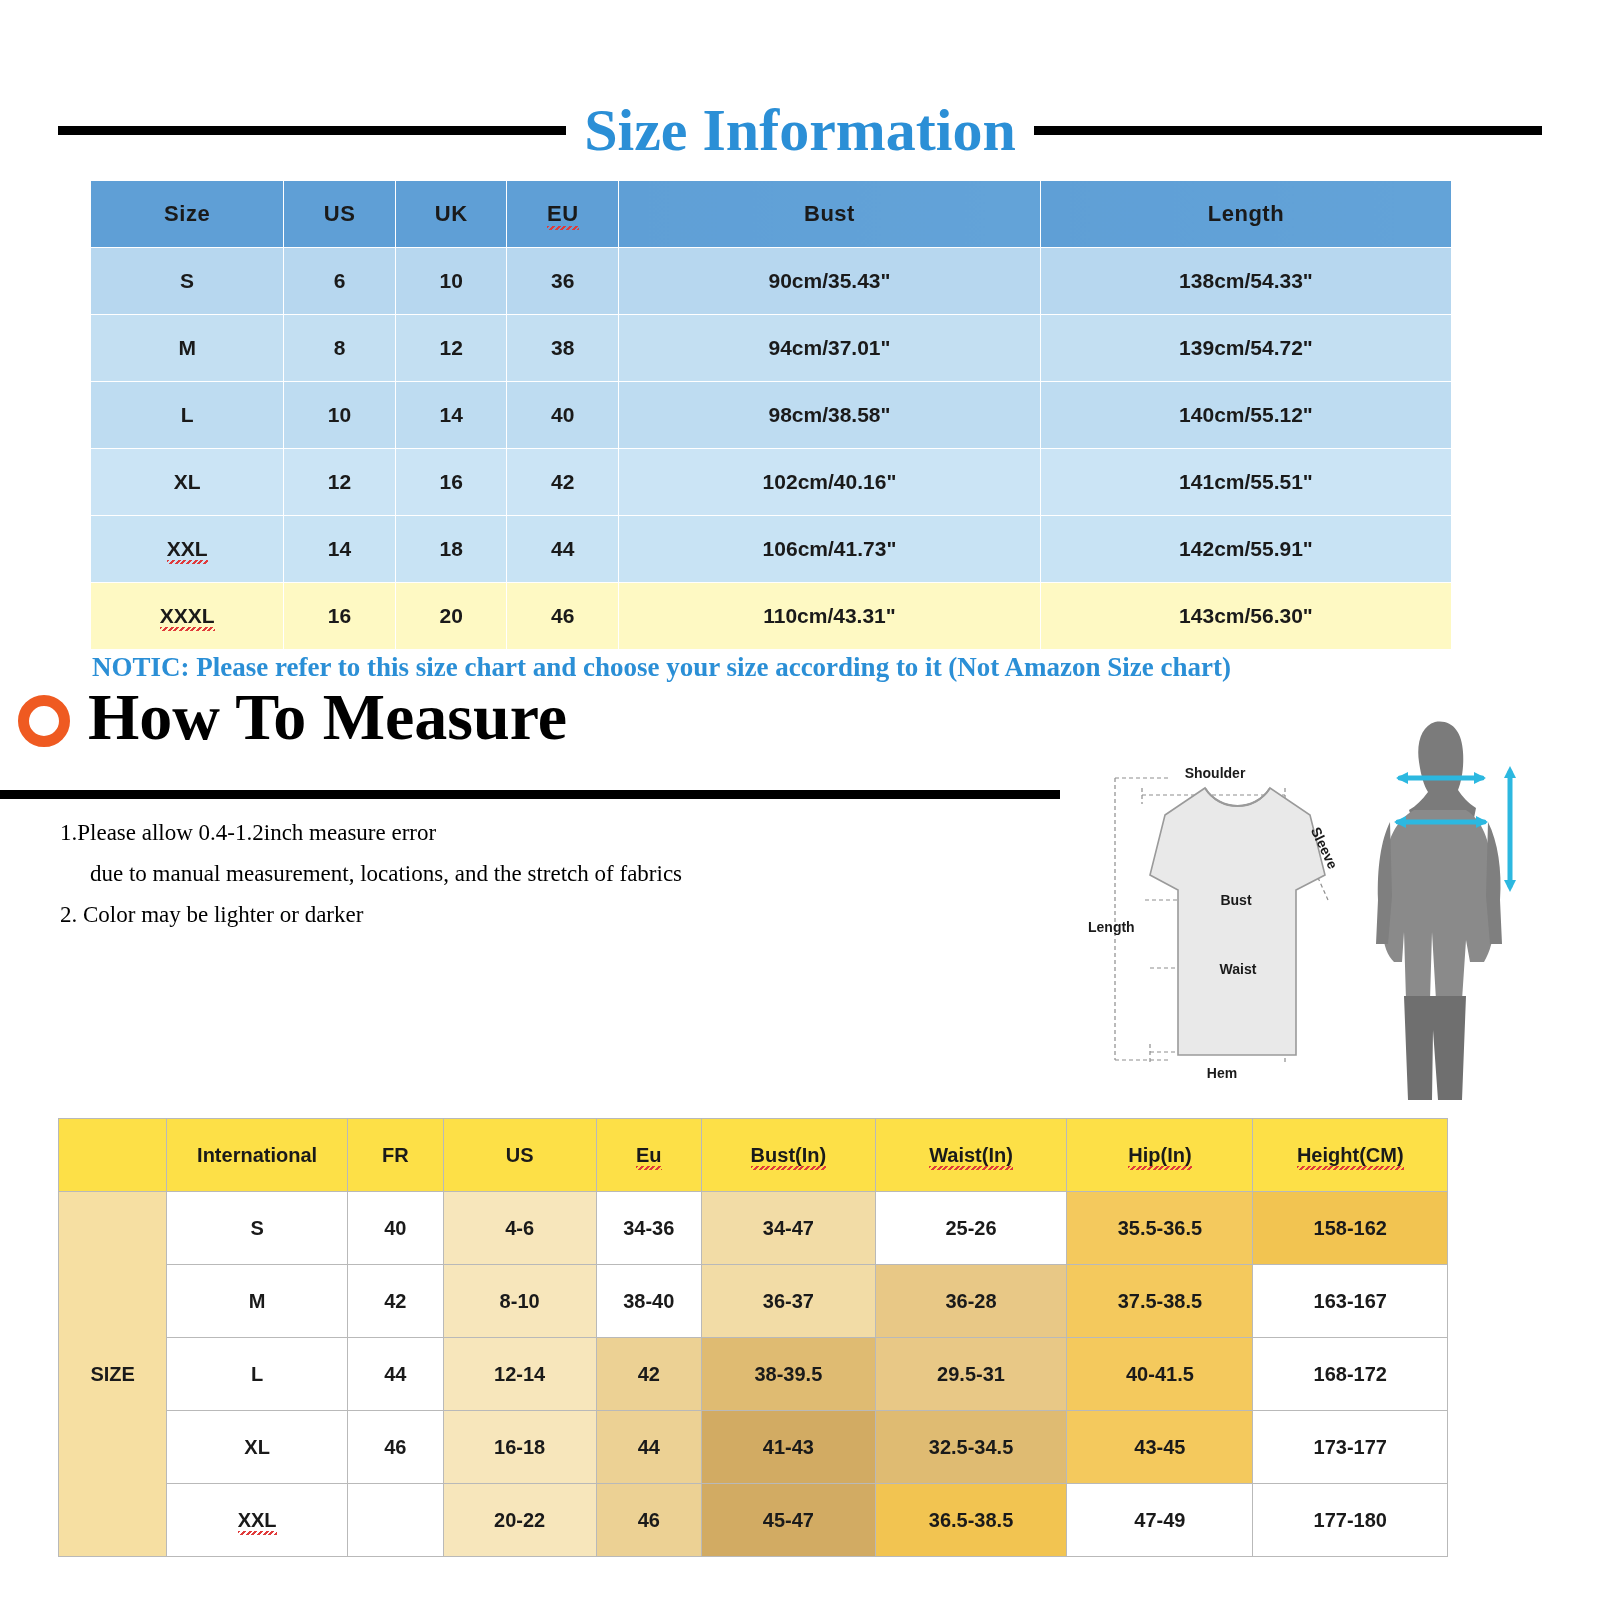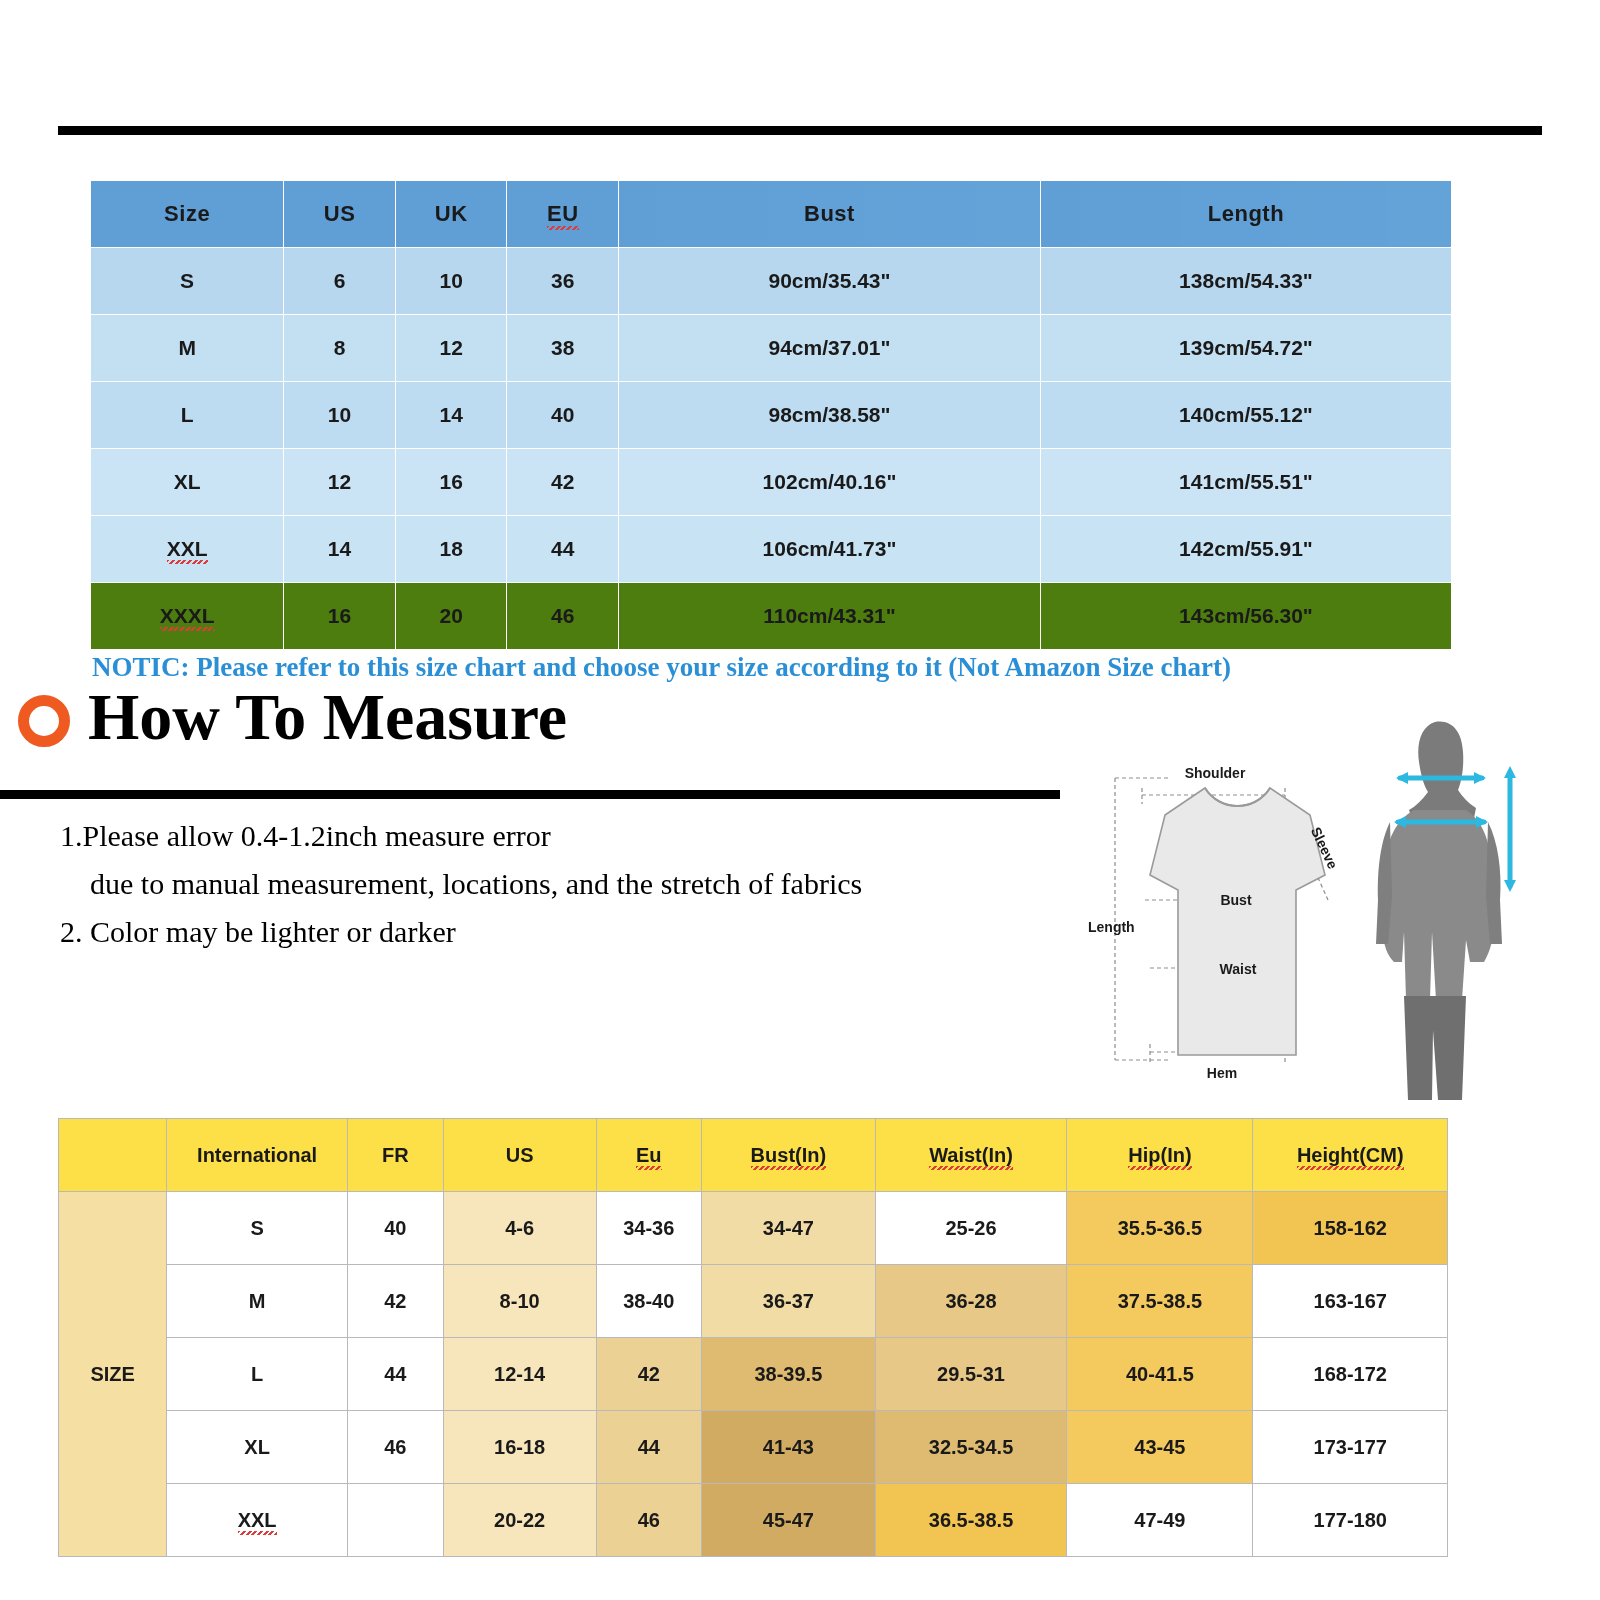--- a/index.html
+++ b/index.html
@@ -70,21 +70,21 @@
   .blue-table thead th.hdr-grad {
     background: linear-gradient(to right, #5f9fd6, #63a3d8);
   }
   .blue-table tbody tr:nth-child(odd) td { background: #bcd9ef; }
   .blue-table tbody tr:nth-child(even) td { background: #cfe6f6; }
   .blue-table tbody tr:nth-child(1) td { background: #b7d7ef; }
   .blue-table tbody tr:nth-child(2) td { background: #c3dff2; }
   .blue-table tbody tr:nth-child(3) td { background: #bedcf1; }
   .blue-table tbody tr:nth-child(4) td { background: #cbe4f5; }
   .blue-table tbody tr:nth-child(5) td { background: #c8e3f4; }
-  .blue-table tbody tr:nth-child(6) td { background: #4d7c0f; }
+  .blue-table tbody tr:nth-child(6) td { background: #fef9c3; }
   .spell { text-decoration: none; position: relative; }
   .spell::after {
     content: "";
     position: absolute;
     left: 0; right: 0; bottom: -4px;
     height: 4px;
     background: repeating-linear-gradient(135deg, #e03b3b 0 2px, transparent 2px 4px);
   }
 
   
@@ -138,21 +138,21 @@
     background: #000;
   }
 
   
   .notes {
     position: absolute;
     left: 60px;
     top: 812px;
     width: 1020px;
     font-family: "Liberation Serif", serif;
-    font-size: 30px;
+    font-size: 23px;
     color: #000;
     line-height: 1.0;
   }
   .note-line { display: block; padding: 9px 0; white-space: nowrap; }
   .note-indent { padding-left: 30px; }
 
   
   .illus {
     position: absolute;
     left: 1070px;
@@ -191,20 +191,21 @@
   .y-o1 { background: #f4c95d !important; }
   .y-o2 { background: #f2c451 !important; }
   .sizecell { background: #f6dfa2 !important; font-size: 20px; }
   .faded { color: #efe2c0; }
 </style>
 </head>
 <body>
 
 <div class="title-row">
   <div class="title-rule left"></div>
+  <div class="main-title">Size Information</div>
   <div class="title-rule right"></div>
 </div>
 
 <table class="blue-table">
   <colgroup>
     <col style="width:14.2%">
     <col style="width:8.2%">
     <col style="width:8.2%">
     <col style="width:8.2%">
     <col style="width:31.0%">

